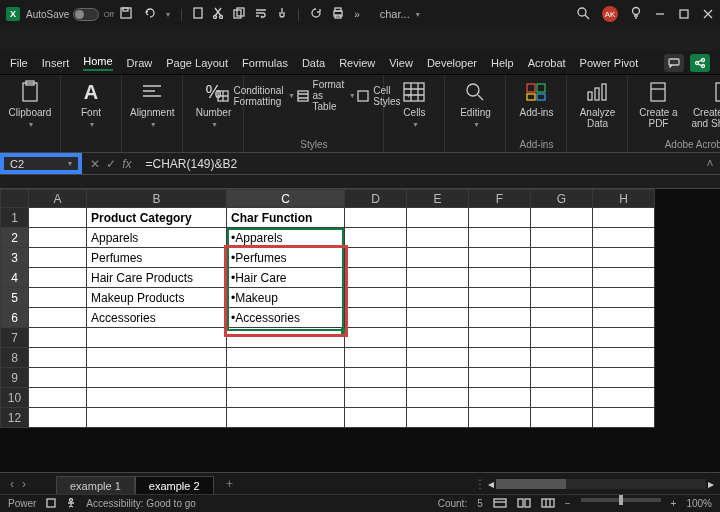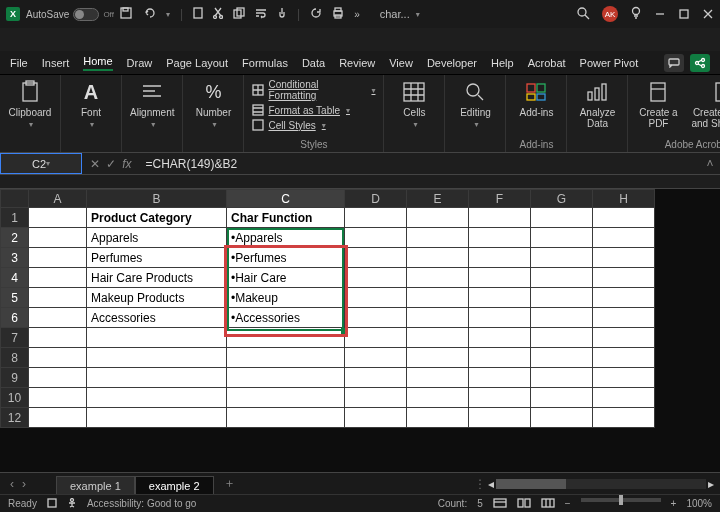--- a/index.html
+++ b/index.html
@@ -25,28 +25,28 @@
   .comment-btn { background:#333; width:20px; height:18px; border-radius:3px; display:flex; align-items:center; justify-content:center;}
 
   
   .ribbon { display:flex; background:#1e1e1e; height:78px; border-bottom:1px solid #444;}
   .group { border-right:1px solid #333; padding:4px 8px 2px; display:flex; flex-direction:column; align-items:center; justify-content:space-between;}
   .group .top { display:flex; gap:8px; height:56px; align-items:flex-start;}
   .group .lbl { font-size:10px; color:#999; text-align:center; padding-top:2px;}
   .big-btn { display:flex; flex-direction:column; align-items:center; gap:2px; color:#ccc; min-width:44px;}
   .big-btn .ic { width:26px; height:26px; display:flex; align-items:center; justify-content:center; font-size:18px;}
   .big-btn .tx { font-size:10px; text-align:center; line-height:11px;}
-  .mini-list { display:flex; flex-direction:column; gap:3px; justify-content:center;text-decoration:underline;}
+  .mini-list { display:flex; gap:3px; justify-content:center;}
   .mini-item { display:flex; align-items:center; gap:4px; font-size:10px; color:#ccc;}
   .mini-item .mic { width:12px; height:12px; display:flex; align-items:center; justify-content:center;}
   .chev { font-size:8px; color:#888; margin-left:2px;}
 
   
   .fbar-row { display:flex; height:22px; background:#1e1e1e; border-bottom:1px solid #444; align-items:stretch;}
-  .namebox { width:82px; background:#2a2a2a; border:1px solid #3b82f6; color:#ddd; font-size:11px; padding:2px 6px; display:flex; align-items:center; justify-content:center;}
+  .namebox { width:82px; background:#2a2a2a; border:4px solid #3b82f6; color:#ddd; font-size:11px; padding:2px 6px; display:flex; align-items:center; justify-content:space-between;}
   .fx-btns { display:flex; align-items:center; gap:6px; padding:0 8px; color:#888;}
   .fbar { flex:1; background:#1e1e1e; color:#ddd; font-size:12px; padding:2px 6px; display:flex; align-items:center;}
   .fbar-expand { width:20px; display:flex; align-items:center; justify-content:center; color:#888;}
   .fbar-extend { height:14px; background:#1e1e1e; border-bottom:1px solid #444;}
 
   
   .grid-wrap { position:relative; background:#0d0d0d; }
   table.grid { border-collapse:collapse; table-layout:fixed; }
   table.grid th, table.grid td { border:1px solid #3a3a3a; background:#fff; color:#000; font-size:12px; padding:0 4px; height:20px; overflow:hidden; white-space:nowrap;}
   table.grid th { background:#2b2b2b; color:#bbb; font-weight:normal; text-align:center;}
@@ -561,21 +561,21 @@
     <span style="color:#666;">⋮</span>
     <span>◂</span>
     <div class="track">
         <div class="thumb"></div>
       </div>
     <span>▸</span>
   </div>
 </div>
 
 <div class="status">
-  <span>Ready</span>
+  <span>Power</span>
   <span><svg width="10" height="10">
         <rect x="1" y="1" width="8" height="8"></rect>
       </svg></span>
   <span><svg width="10" height="10">
         <circle cx="5" cy="2" r="1.5"></circle>
         <path d="M2 5h6M5 5v3M3 9l2-1 2 1"></path>
       </svg></span>
   <span>Accessibility: Good to go</span>
   <div class="right">
     <span>Count:</span>

